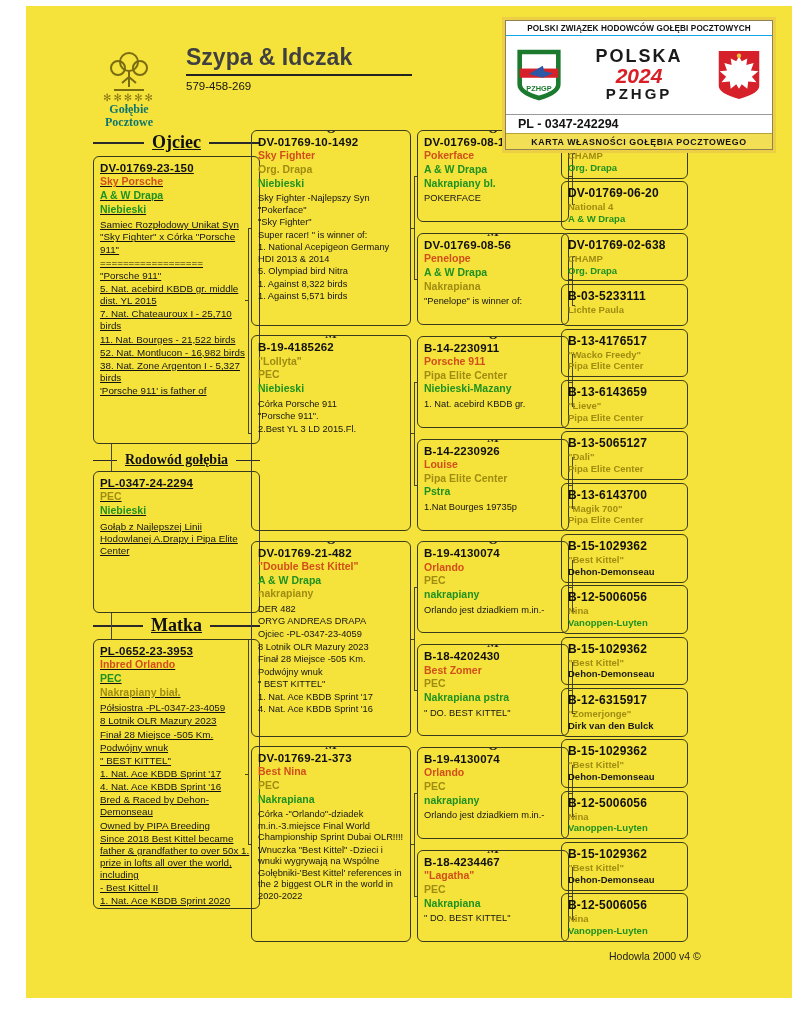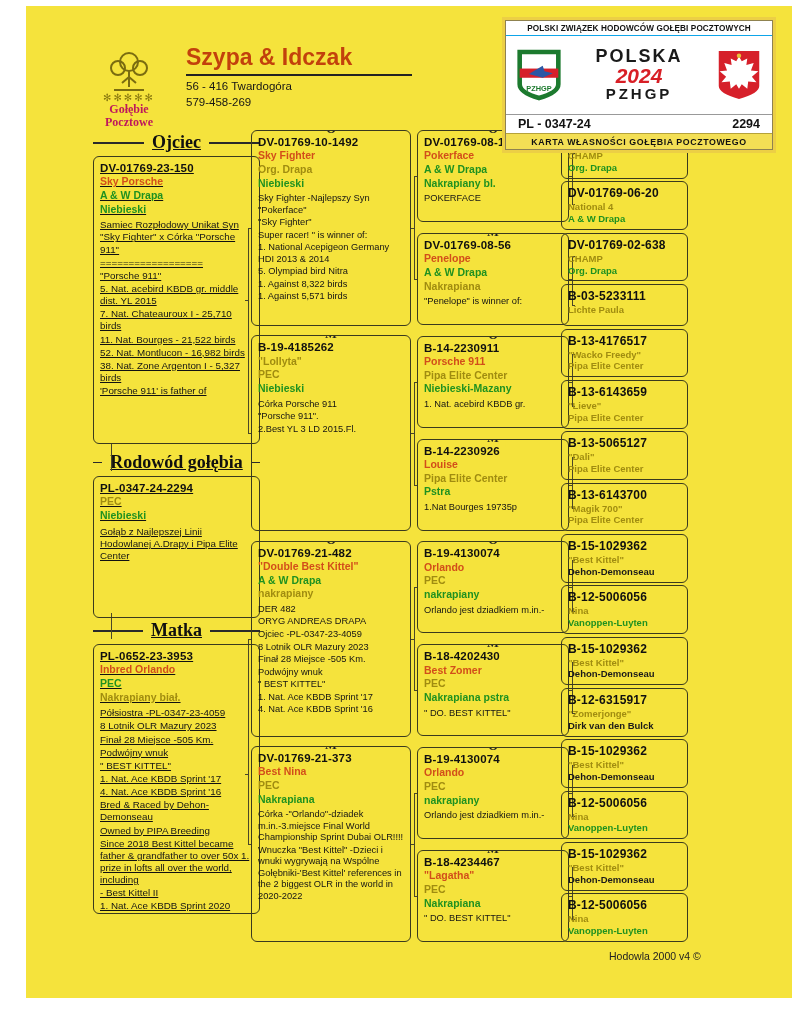--- a/index.html
+++ b/index.html
@@ -5,37 +5,37 @@
   html,body{margin:0;padding:0;}
   body{width:800px;height:1012px;background:#ffffff;position:relative;overflow:hidden;
        font-family:"Liberation Sans",sans-serif;color:#111;}
   .page{position:absolute;left:26px;top:6px;width:766px;height:992px;background:#f5e33c;}
 
   
   .doc-header{position:absolute;left:38px;top:34px;}
   .logo{position:absolute;left:22px;top:10px;width:86px;text-align:center;color:#8a7a10;}
   .logo svg{display:block;margin:0 auto;}
   .stars{font-size:10px;letter-spacing:2px;color:#8a7a10;}
-  .logo-t{font-family:"Liberation Serif",serif;font-weight:bold;font-size:12px;color:#be185d;line-height:1.05;}
+  .logo-t{font-family:"Liberation Serif",serif;font-weight:bold;font-size:12px;color:#0f766e;line-height:1.05;}
   .title-block{position:absolute;left:122px;top:4px;width:330px;}
-  .breeder{font-size:23px;font-weight:bold;color:#c2410c;border-bottom:2px solid #222;
+  .breeder{font-size:23px;font-weight:bold;color:#404040;border-bottom:2px solid #222;
            padding-bottom:3px;padding-right:60px;display:inline-block;}
   .addr{font-size:11.5px;margin-top:4px;color:#151515;}
 
   
   .card{position:absolute;left:479px;top:14px;width:268px;height:130px;background:#fff;
         border:1px solid #8f8250;box-shadow:0 0 0 3px #eccf45;z-index:10;box-sizing:border-box;}
   .card-union{font-size:8.2px;font-weight:bold;text-align:center;padding:3px 2px 2px;
               border-bottom:1px solid #0ea5e9;letter-spacing:0.1px;}
   .card-mid{display:flex;align-items:center;justify-content:space-between;padding:3px 10px;height:72px;}
   .card-center{text-align:center;flex:1;}
   .polska{font-size:18px;font-weight:bold;letter-spacing:2px;color:#1a1a1a;line-height:1;}
   .year{font-size:21px;font-weight:bold;font-style:italic;color:#d81f26;line-height:1;}
   .org{font-size:15px;font-weight:bold;letter-spacing:3px;color:#1a1a1a;line-height:1.1;}
-  .card-ring-row{display:flex;justify-content:space-between;padding:2px 12px;border-top:1px solid #999;
+  .card-ring-row{display:flex;justify-content:flex-start;padding:2px 12px;border-top:1px solid #999;
                  font-weight:bold;font-size:12.5px;}
   .card-caption{text-align:center;font-size:8.8px;font-weight:bold;padding:3px 0 2px;
                 border-top:1px solid #b5a23a;background:#f3df55;letter-spacing:0.6px;}
 
   
   .pedigree{position:absolute;left:59px;top:124px;width:622px;height:812px;}
   .col{position:absolute;top:0;height:812px;display:flex;flex-direction:column;}
   .col1{left:8px;width:167px;text-decoration:underline;}
   .col2{left:166px;width:160px;justify-content:space-between;}
   .col3{left:332px;width:152px;justify-content:space-between;}
@@ -62,21 +62,21 @@
   .black{color:#1a1a1a;}
   .desc{margin-top:3px;font-size:9.3px;line-height:1.24;color:#141414;}
   .col1 .desc{font-size:9.8px;}
   .desc > div{margin-bottom:1px;}
 
   .sec-h{display:flex;align-items:center;margin:2px 0 3px;}
   .sec-h .hline{flex:1;border-top:2px solid #2a2a2a;height:0;}
   .sec-h .htext{padding:0 8px;font-family:"Liberation Serif",serif;font-weight:bold;
                 font-size:18px;color:#101010;white-space:nowrap;}
   .sec-h.small{margin-top:8px;}
-  .sec-h.small .htext{font-size:18px;}
+  .sec-h.small .htext{font-size:14px;}
   .sec-h.small .hline{border-top-width:1.5px;}
 
   .cline{position:absolute;background:#4a4728;z-index:0;}
 
   .footer{position:absolute;left:583px;top:944px;font-size:10.5px;color:#222;}
 </style>
 </head>
 <body>
 
 <div class="page">
@@ -90,21 +90,20 @@
           <circle cx="34" cy="18" r="7"></circle>
           <path d="M23 21 L23 37 M23 27 L16 33 M23 27 L30 33 M8 40 L38 40"></path>
         </g>
       </svg>
       <div class="stars">✻✻✻✻✻</div>
       <div class="logo-t">Gołębie</div>
       <div class="logo-t">Pocztowe</div>
     </div>
     <div class="title-block">
       <div class="breeder">Szypa &amp; Idczak</div>
-      <div class="addr">56 - 416  Twardogóra</div>
       <div class="addr">579-458-269</div>
     </div>
   </div>
 
   <div class="card">
     <div class="card-union">POLSKI ZWIĄZEK HODOWCÓW GOŁĘBI POCZTOWYCH</div>
     <div class="card-mid">
       <svg width="46" height="54" viewBox="0 0 50 56">
         <path d="M4 3 h42 v35 q0 9 -21 15 q-21 -6 -21 -15 Z" fill="#ffffff" stroke="#1c7a2e" stroke-width="5"></path>
         <rect x="4" y="21" width="42" height="10" fill="#d6202a"></rect>

